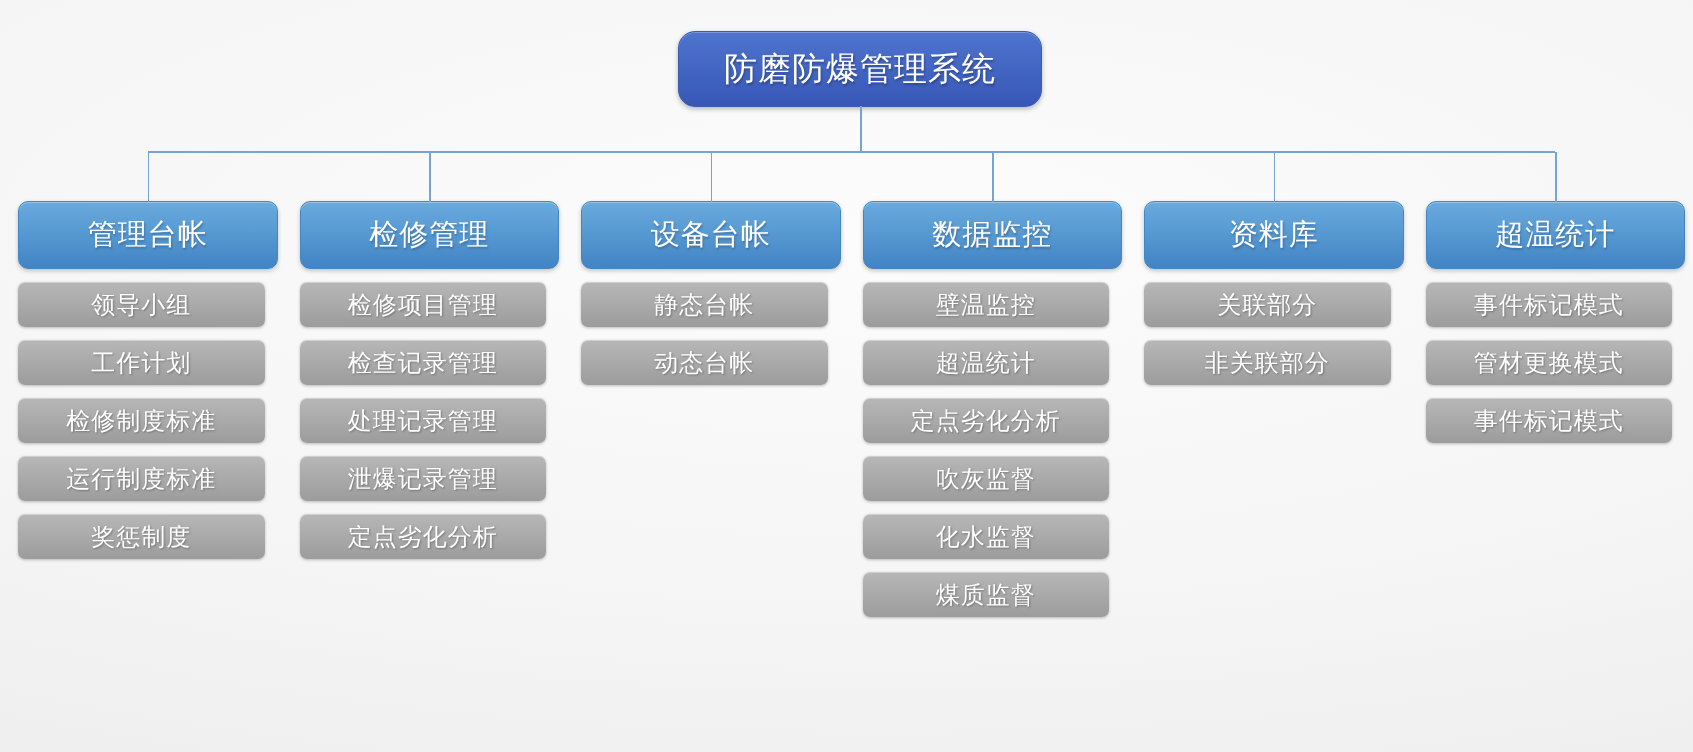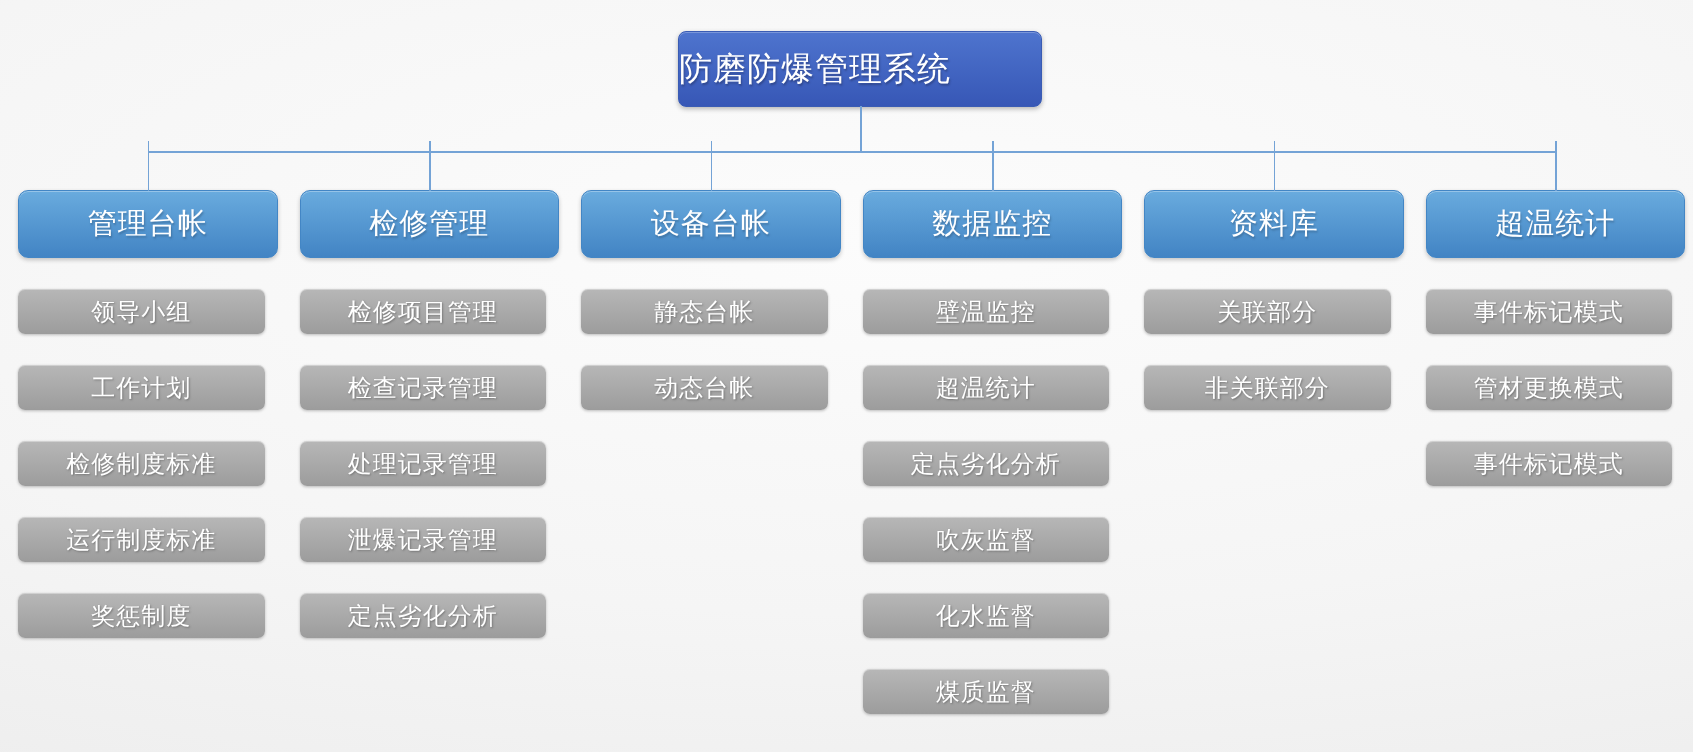--- a/index.html
+++ b/index.html
@@ -8,62 +8,62 @@
     font-family:"Liberation Sans","DejaVu Sans",sans-serif;
     overflow:hidden;
   }
   .canvas{
     position:relative;width:1693px;height:752px;
     background:radial-gradient(ellipse 120% 90% at 52% 32%, #fcfcfc 0%, #f5f5f5 55%, #ececec 100%);
   }
   
   .root-box{
     position:absolute;left:678px;top:31px;width:364px;height:76px;
-    border-radius:8px;
+    border-radius:17px;
     background:linear-gradient(to bottom, var(--root-top,#4e74ce) 0%, var(--root-bottom,#3757b6) 100%);
     border:1px solid #3a5cb4;
     box-shadow:0 2px 5px rgba(0,0,0,.28), inset 0 1px 0 rgba(255,255,255,.25);
-    display:flex;align-items:center;
+    display:flex;align-items:center;justify-content:center;
     box-sizing:border-box;
   }
   .root-box .label{
     color:var(--text,#fff);font-size:33px;letter-spacing:1px;
     text-shadow:1px 2px 2px rgba(30,40,80,.45);
   }
   
   .rail{
     position:absolute;top:151px;height:2px;
     background:var(--connector,#74a3d6);
   }
   .root-drop{
     position:absolute;top:106px;height:46px;width:2px;
     background:var(--connector,#74a3d6);
   }
   
   .columns{
-    position:absolute;left:18px;top:190px;width:1667px;
+    position:absolute;left:18px;top:201px;width:1667px;
     display:flex;gap:22px;
   }
   .column{flex:1;display:flex;flex-direction:column;}
   .branch-header{
     position:relative;
     height:68px;border-radius:10px;box-sizing:border-box;
     background:linear-gradient(to bottom, var(--branch-top,#69abde) 0%, var(--branch-bottom,#4284c4) 100%);
     border:1px solid #4386c5;
     box-shadow:0 2px 4px rgba(0,0,0,.22), inset 0 1px 0 rgba(255,255,255,.3);
     display:flex;align-items:center;justify-content:center;
     color:var(--text,#fff);font-size:29px;letter-spacing:1px;
     text-shadow:1px 2px 2px rgba(40,70,100,.4);
   }
   .branch-header::before{            
     content:"";position:absolute;top:-50px;left:50%;width:1.5px;height:50px;
     background:var(--connector,#74a3d6);
   }
   .item{
-    margin-top:31px;height:45px;width:95%;border-radius:7px;box-sizing:border-box;
+    margin-top:13px;height:45px;width:95%;border-radius:7px;box-sizing:border-box;
     background:linear-gradient(to bottom, var(--item-top,#b7b7b7) 0%, var(--item-bottom,#9c9c9c) 100%);
     box-shadow:0 1px 3px rgba(0,0,0,.25), inset 0 1px 0 rgba(255,255,255,.35);
     display:flex;align-items:center;justify-content:center;
     color:var(--text,#fff);font-size:24px;letter-spacing:1px;
     text-shadow:1px 1px 2px rgba(70,70,70,.5);
   }
 </style>
 </head>
 <body>
 

